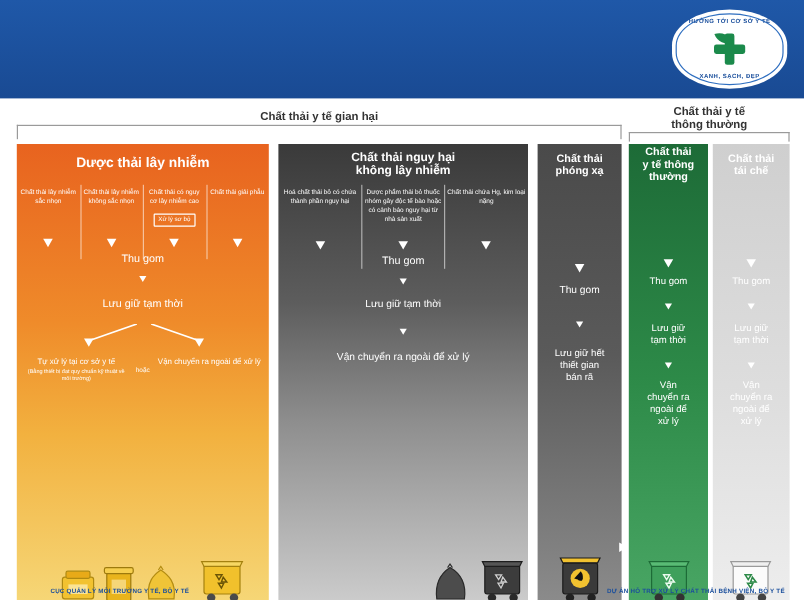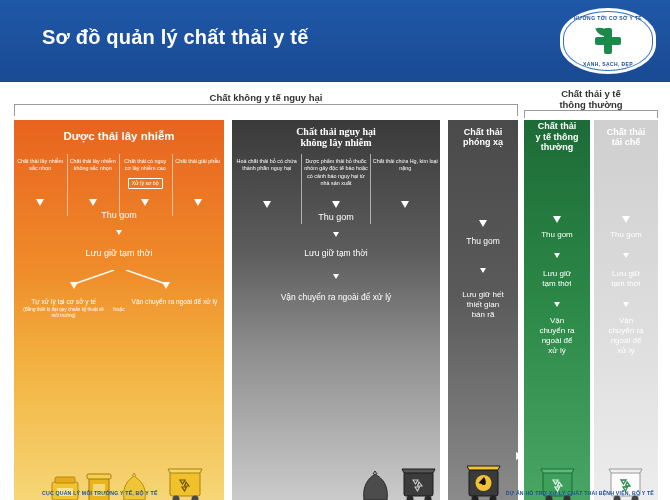--- a/index.html
+++ b/index.html
@@ -111,21 +111,21 @@
   
   #col-infectious { left: 14px; width: 210px; height: 390px;
     background: linear-gradient(180deg,#e8631f 0%, #ef8b2a 38%, #f2b13f 62%, #f6d97a 100%); }
   #col-infectious .col-head { height: 34px; color: #ffffff; font-size: 11.5px; }
   #col-infectious .sub { width: 25%; }
   #col-infectious .sub:nth-child(1) { background: rgba(255,255,255,0.00); }
 
   
   #col-hazardous { left: 232px; width: 208px; height: 390px;
     background: linear-gradient(180deg,#3a3a3a 0%, #5d5d5d 34%, #8f8f8f 60%, #cfcfcf 100%); }
-  #col-hazardous .col-head { height: 34px; font-size: 10px; font-family: Liberation Serif, serif; }
+  #col-hazardous .col-head { height: 34px; font-size: 10px; }
   #col-hazardous .sub { width: 33.33%; }
 
   
   #col-radio { left: 448px; width: 70px; height: 390px;
     background: linear-gradient(180deg,#4a4a4a 0%, #5a5a5a 45%, #8d8d8d 100%); }
   #col-radio .col-head { height: 34px; font-size: 9px; }
 
   
   #col-ordinary { left: 524px; width: 66px; height: 390px;
     background: linear-gradient(180deg,#1d6b37 0%, #2d8a48 50%, #4aa765 100%); }
@@ -165,34 +165,33 @@
   .side-arrow {
     position: absolute; width: 0; height: 0;
     border-top: 4px solid transparent; border-bottom: 4px solid transparent;
     border-left: 7px solid #ffffff;
   }
 </style>
 </head>
 <body>
 
 <div class="header">
-  <div class="header-title">Sơ đồ quản lý chất thải y tế</div>
   <div class="logo">
     <div class="logo-ring">
       <div class="logo-top">HƯỞNG TỚI CƠ SỞ Y TẾ</div>
       <div class="logo-cross">
         <div class="logo-leaf"></div>
       </div>
       <div class="logo-bottom">XANH, SẠCH, ĐẸP</div>
     </div>
   </div>
 </div>
 
 <div class="bracket" style="left:14px; top:104px; width:504px; height:12px;"></div>
-<div class="bracket-label" style="left:14px; top:92px; width:504px;">Chất không y tế nguy hại</div>
+<div class="bracket-label" style="left:14px; top:92px; width:504px;">Chất thải y tế gian hại</div>
 
 <div class="bracket" style="left:524px; top:110px; width:134px; height:8px;"></div>
 <div class="bracket-label" style="left:524px; top:88px; width:134px; white-space:pre-line;">Chất thải y tế
 thông thường</div>
 
 <div class="board">
 
   <div class="col" id="col-infectious" style="top:38px;">
     <div class="col-head">Dược thải lây nhiễm</div>
 

